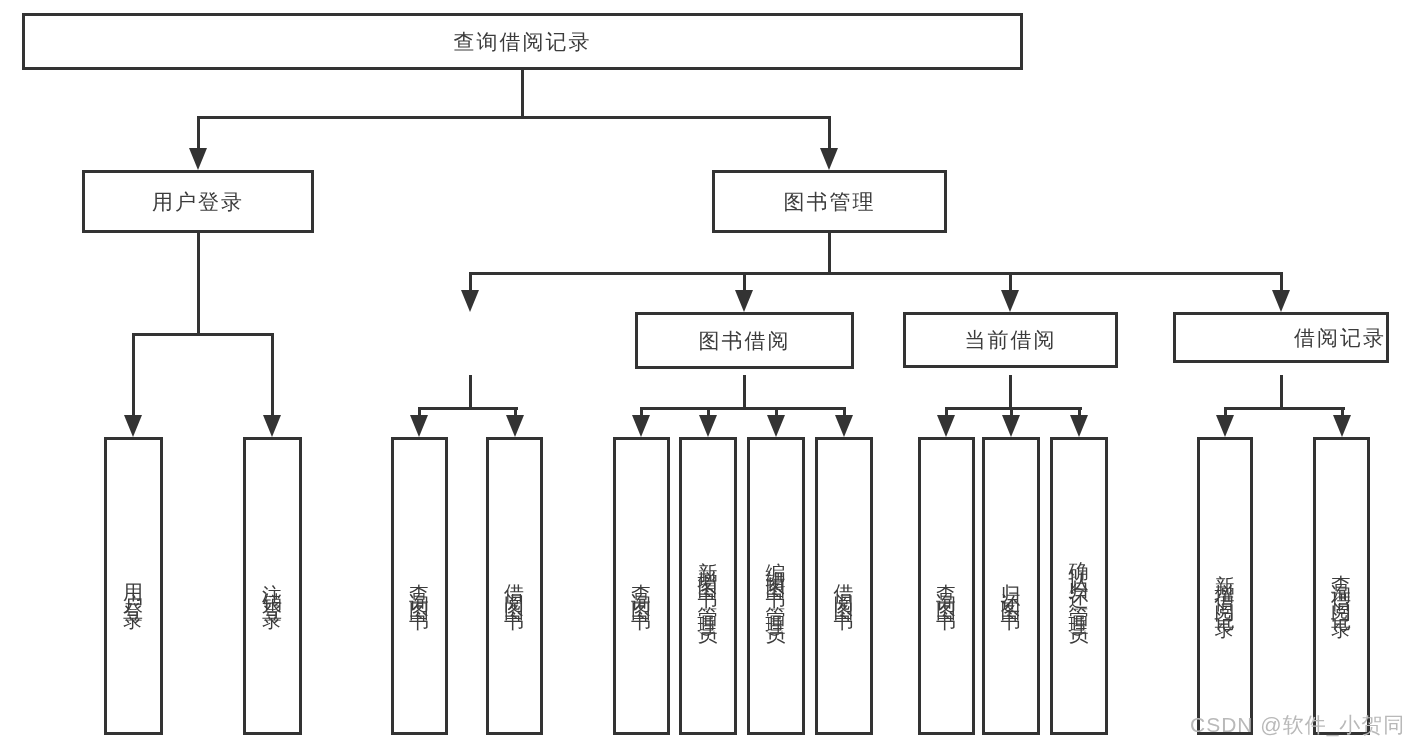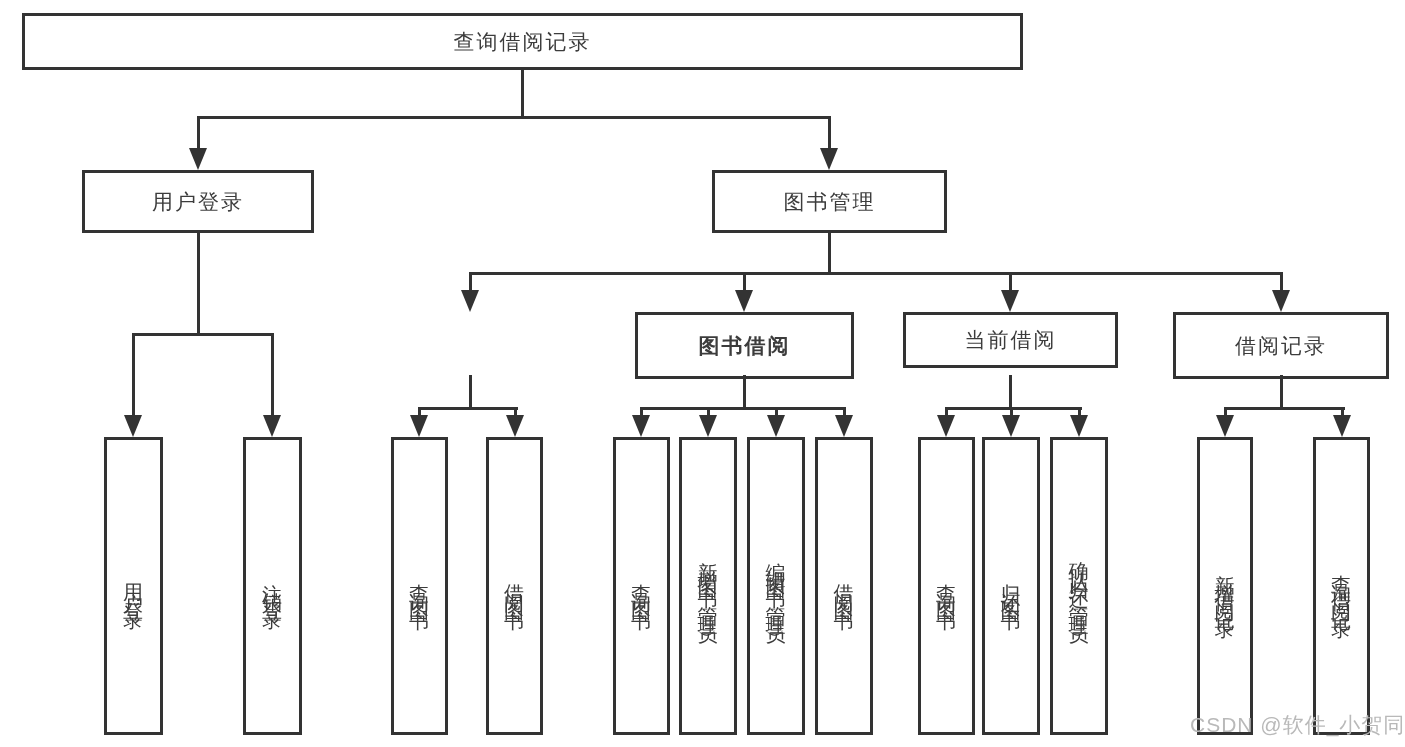--- a/index.html
+++ b/index.html
@@ -65,27 +65,27 @@
     <span>查询借阅记录</span>
   </div>
 
   <div class="hbox" style="left:82px;top:170px;width:232px;height:63px;">
     <span>用户登录</span>
   </div>
   <div class="hbox" style="left:712px;top:170px;width:235px;height:63px;">
     <span>图书管理</span>
   </div>
 
-  <div class="hbox" style="left:635px;top:312px;width:219px;height:67px;font-weight:bold;">
+  <div class="hbox" style="left:635px;top:312px;width:219px;height:57px;">
     <span>图书借阅</span>
   </div>
   <div class="hbox" style="left:903px;top:312px;width:215px;height:56px;">
     <span>当前借阅</span>
   </div>
-  <div class="hbox" style="left:1173px;top:312px;width:216px;height:67px;">
+  <div class="hbox" style="left:1173px;top:312px;width:216px;height:51px;justify-content:flex-end;">
     <span>借阅记录</span>
   </div>
 
   <div class="vbox" style="left:104px;width:59px;">
     <span class="vtext">用户登录</span>
   </div>
   <div class="vbox" style="left:243px;width:59px;">
     <span class="vtext">注销登录</span>
   </div>
   <div class="vbox" style="left:391px;width:57px;">

